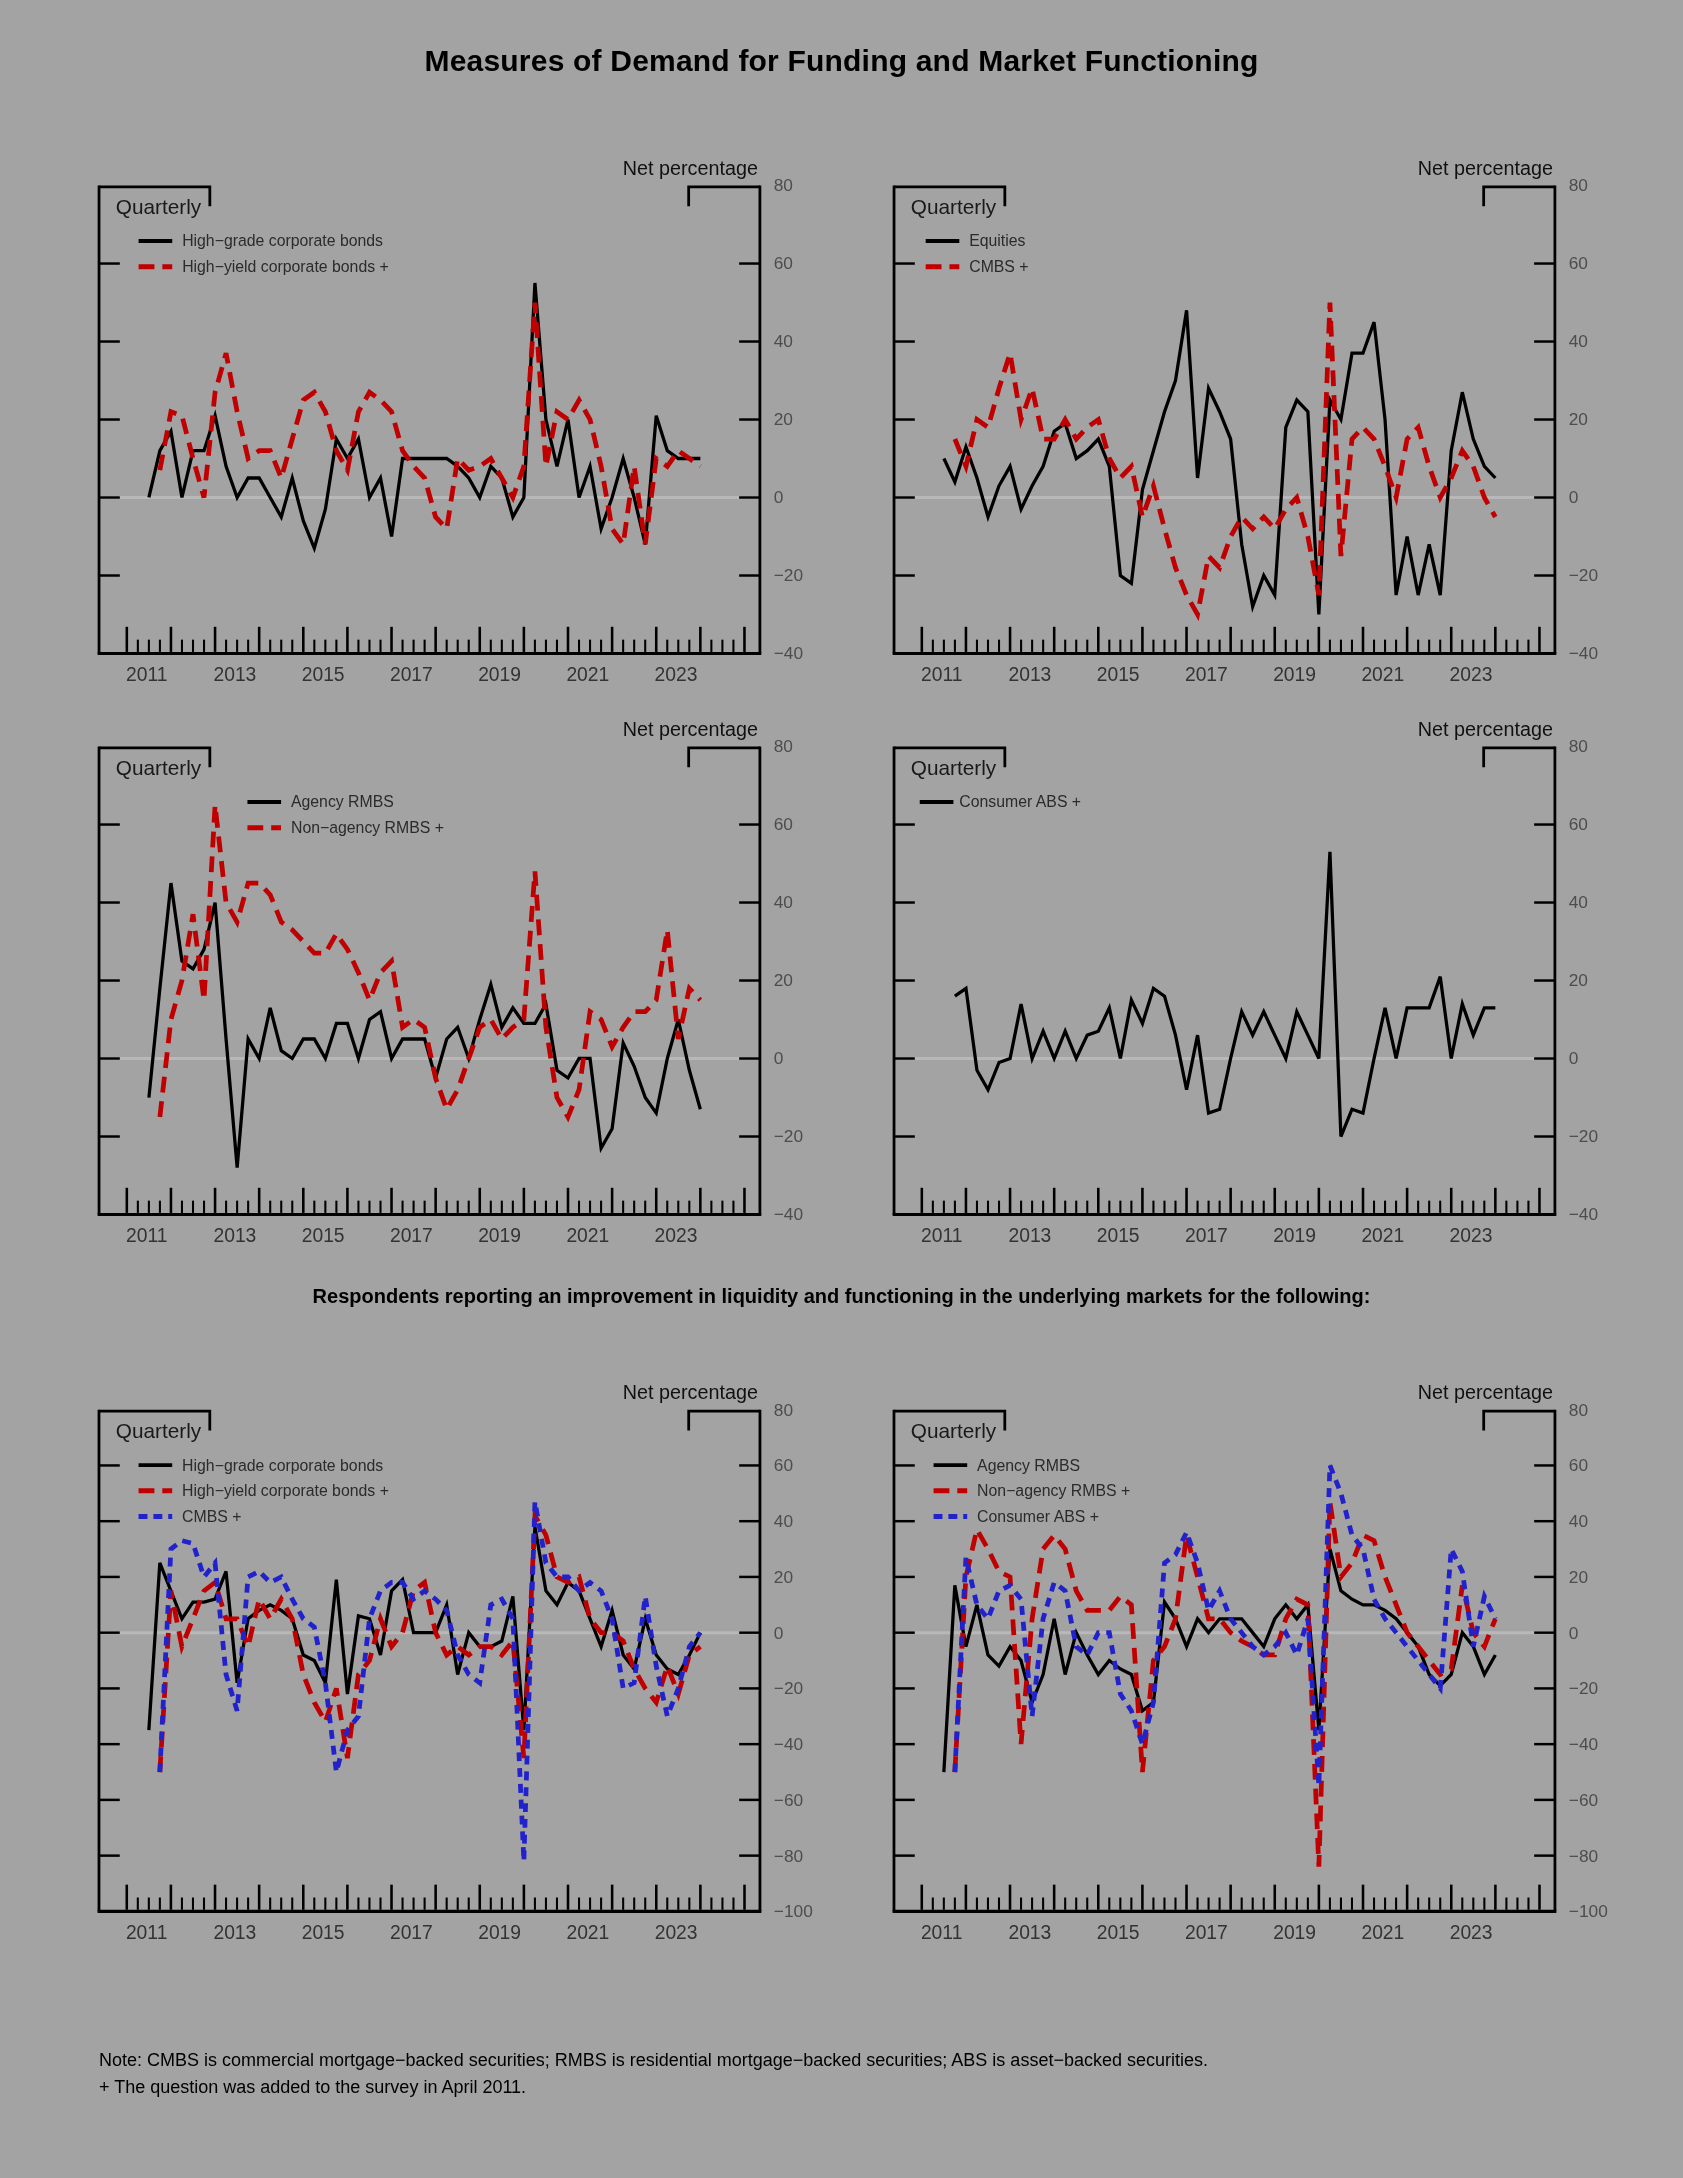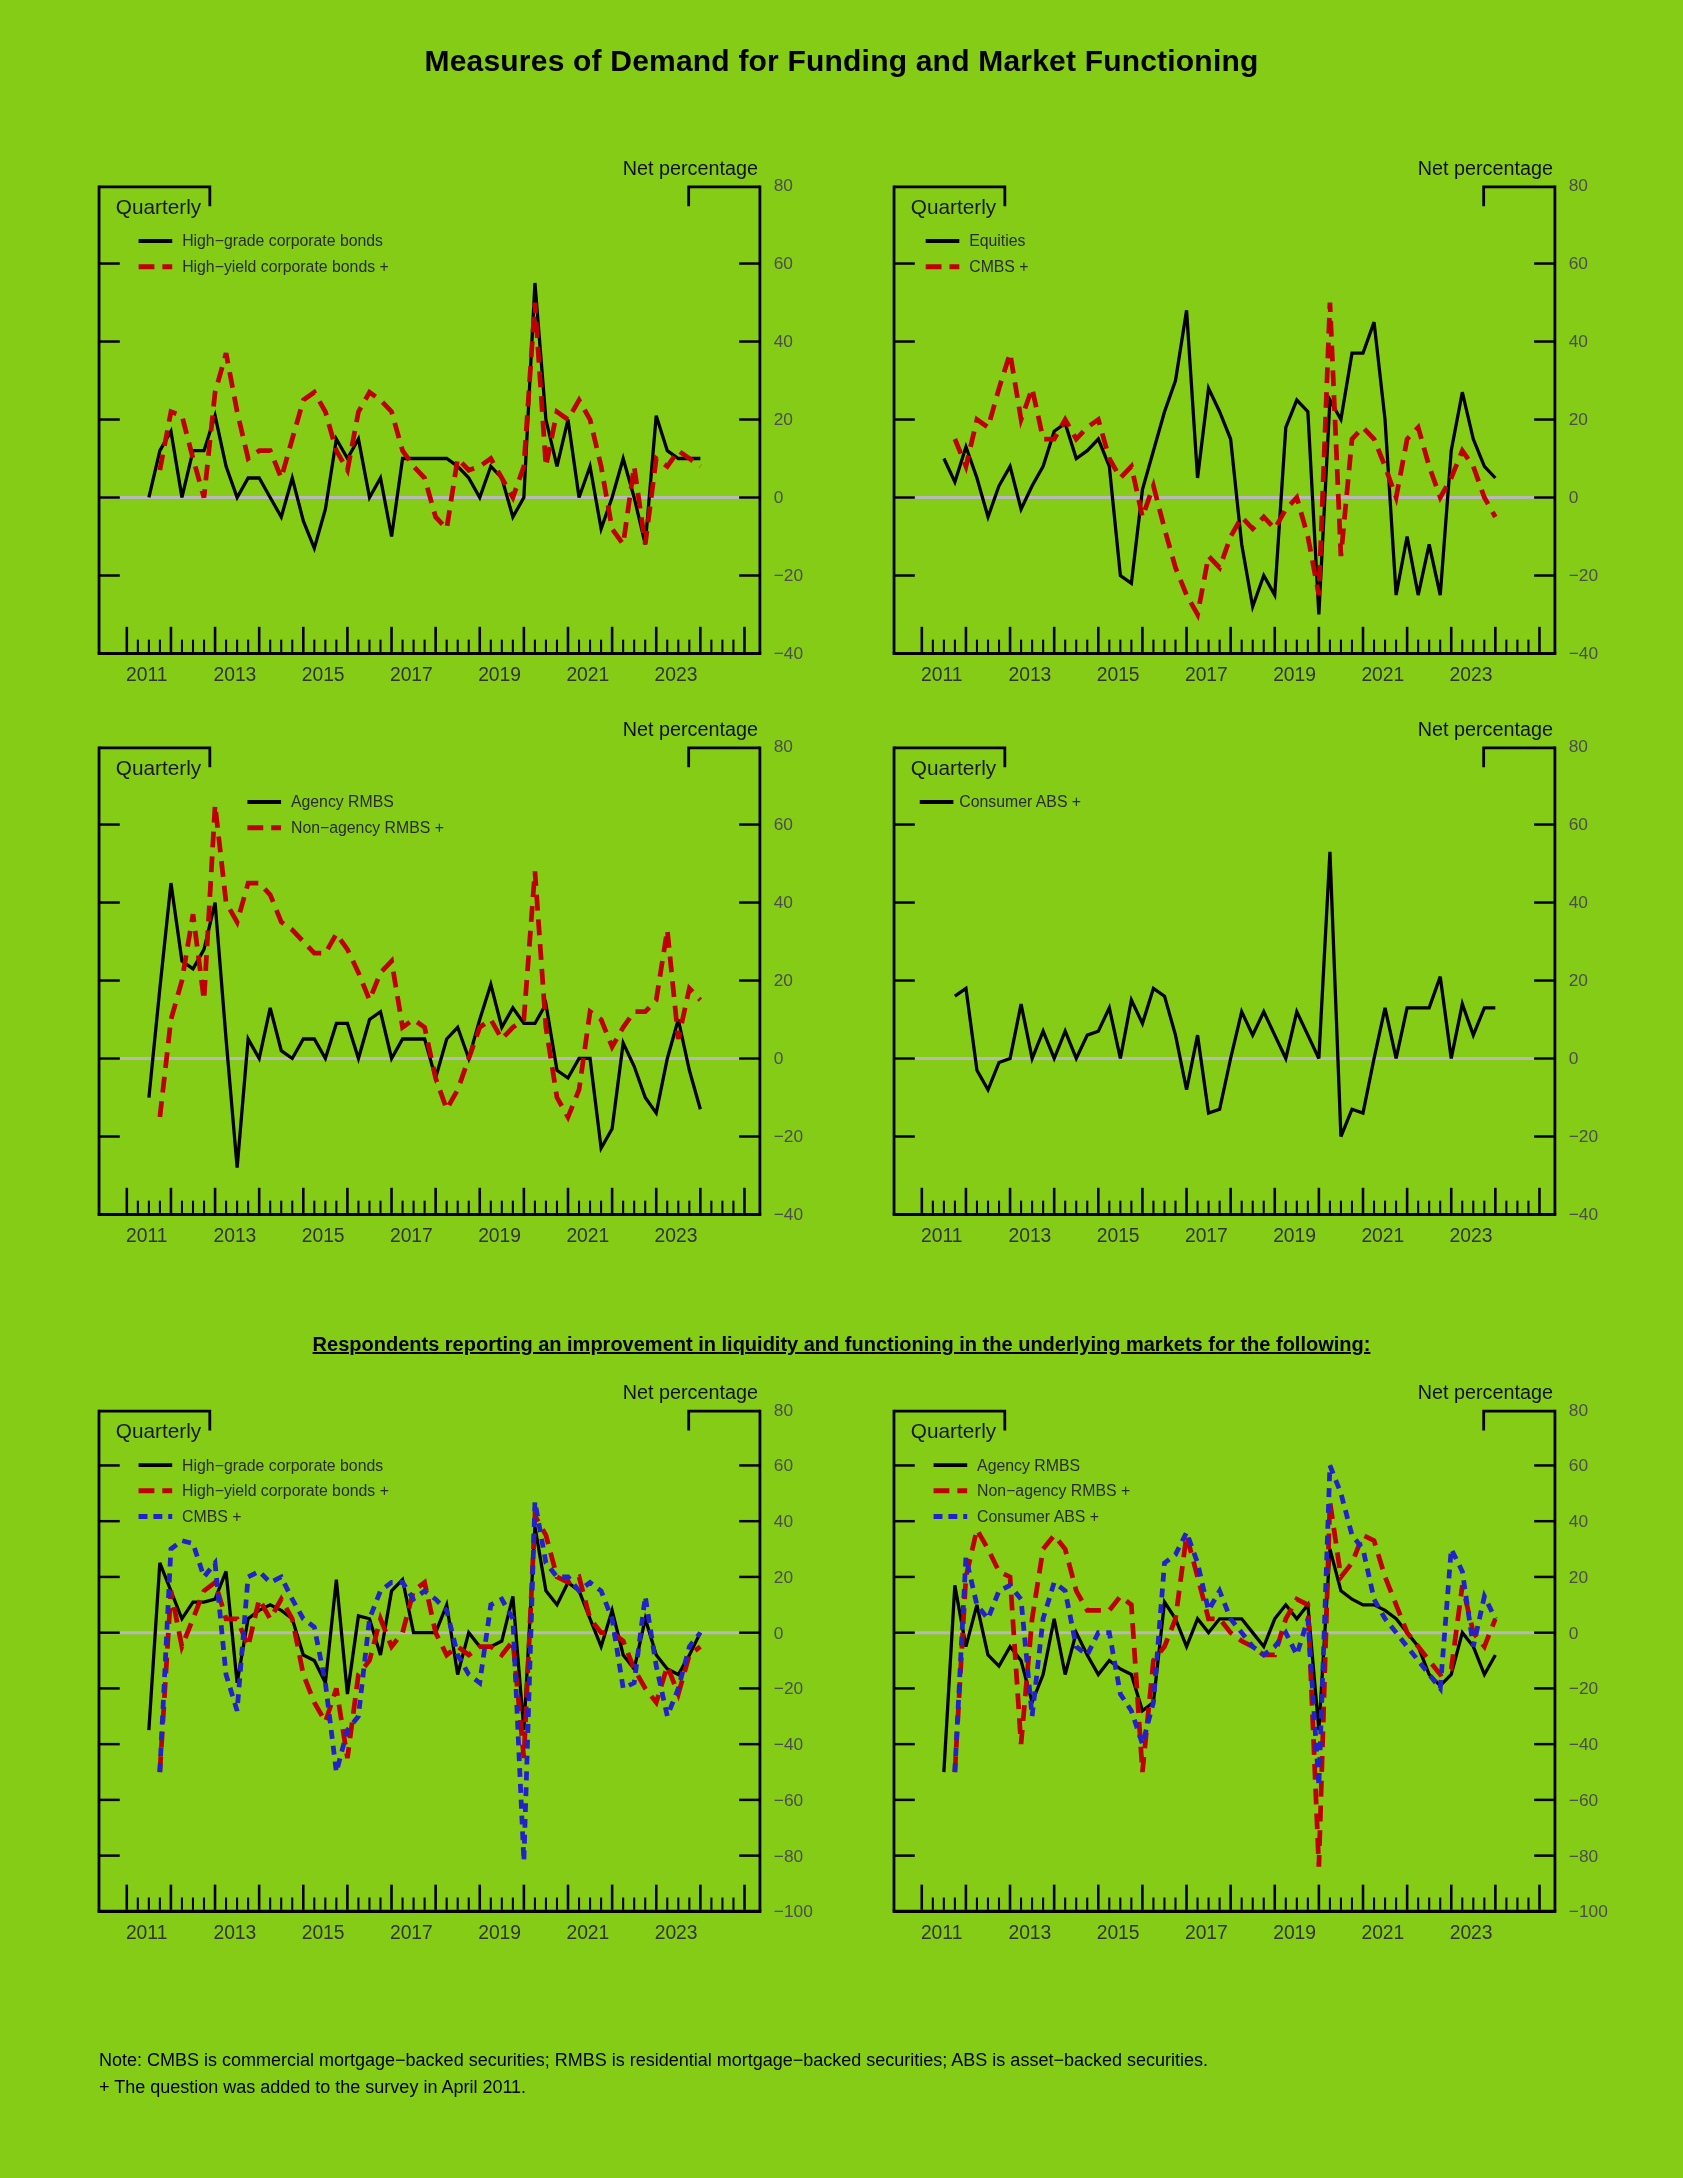--- a/index.html
+++ b/index.html
@@ -1,23 +1,23 @@
 <!DOCTYPE html>
 <html><head>
 <meta charset="utf-8">
 <style>
   html,body{margin:0;padding:0;background:#ffffff;}
-  #page{position:relative;width:1683px;height:2178px;background:#84cc16;
+  #page{position:relative;width:1683px;height:2178px;background:#a3a3a3;
         font-family:"Liberation Sans", sans-serif;color:#000;}
   .title{position:absolute;top:44px;left:0;width:1683px;text-align:center;
          font-size:30px;font-weight:bold;letter-spacing:0.2px;}
   .subtitle{position:absolute;left:0;width:1683px;text-align:center;
             font-size:20px;font-weight:bold;}
   #subtitle1{top:111px;}
-  #subtitle2{top:1333px;text-decoration:underline;}
+  #subtitle2{top:1285px;}
   .chart-mount{position:absolute;}
   #footer{position:absolute;left:99px;top:2047px;width:1505px;
           font-size:18px;line-height:1.5;color:#000;}
 </style>
 </head>
 <body>
 
 <div id="page">
   <div class="title">Measures of Demand for Funding and Market Functioning</div>
   <div id="subtitle2" class="subtitle">Respondents reporting an improvement in liquidity and functioning in the underlying markets for the following:</div>

